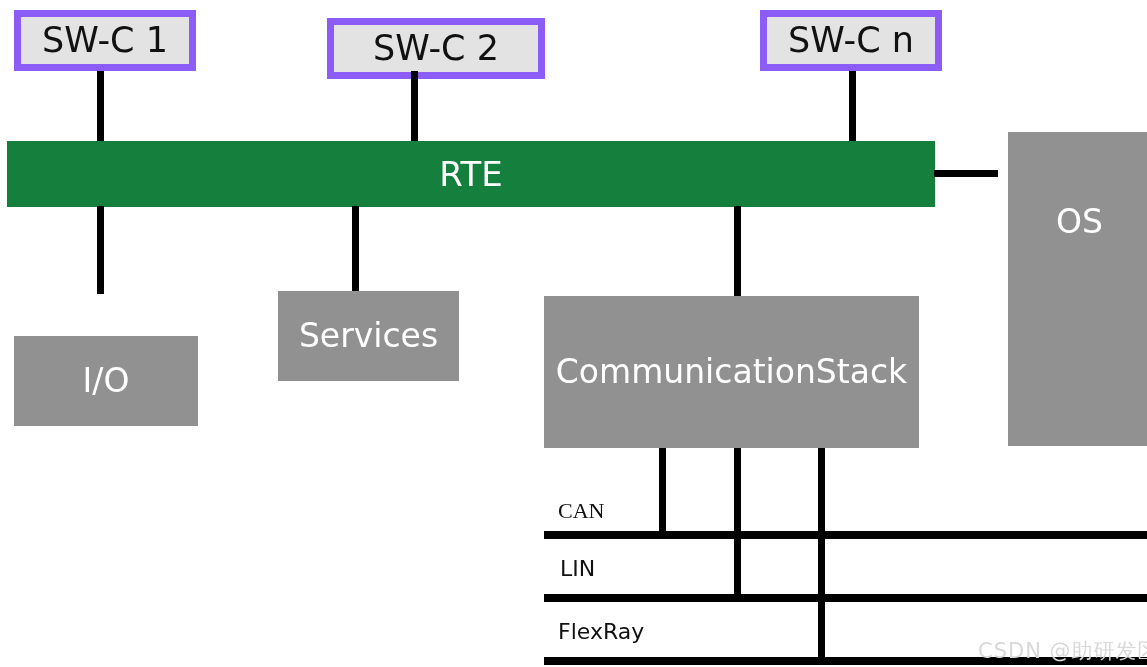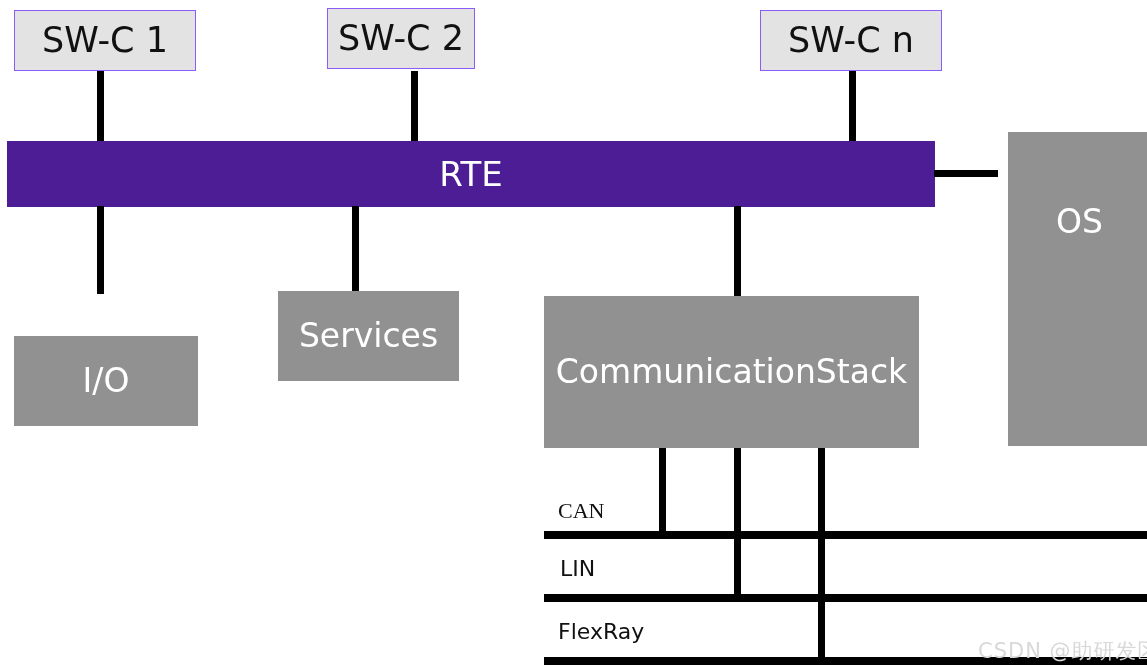--- a/index.html
+++ b/index.html
@@ -25,35 +25,35 @@
     display: flex;
     align-items: center;
     justify-content: center;
     text-align: center;
     line-height: 1.12;
   }
 
   
   .swc {
     background: #e3e3e3;
-    border: 1px solid #8b5cf6;
+    border: 7px solid #8b5cf6;
     color: #111111;
     font-size: 35px;
   }
 
   
   .grey {
     background: #919191;
     color: #ffffff;
     font-size: 33px;
   }
 
   
   .rte {
-    background: #4c1d95;
+    background: #15803d;
     color: #ffffff;
     font-size: 34px;
   }
 
   
   .vline {
     position: absolute;
     width: 7px;
     background: #000000;
   }
@@ -87,21 +87,21 @@
 </style>
 </head>
 <body>
 
 <div id="stage">
 
   <div class="node swc" style="left:14px; top:10px; width:182px; height:61px;">
     <span>SW-C 1</span>
   </div>
 
-  <div class="node swc" style="left:327px; top:8px; width:148px; height:61px;">
+  <div class="node swc" style="left:327px; top:18px; width:218px; height:61px;">
     <span>SW-C 2</span>
   </div>
 
   <div class="node swc" style="left:760px; top:10px; width:182px; height:61px;">
     <span>SW-C n</span>
   </div>
 
   <div class="vline" style="left:97px; top:71px; height:75px;"></div>
   <div class="vline" style="left:411px; top:71px; height:75px;"></div>
   <div class="vline" style="left:849px; top:71px; height:75px;"></div>

